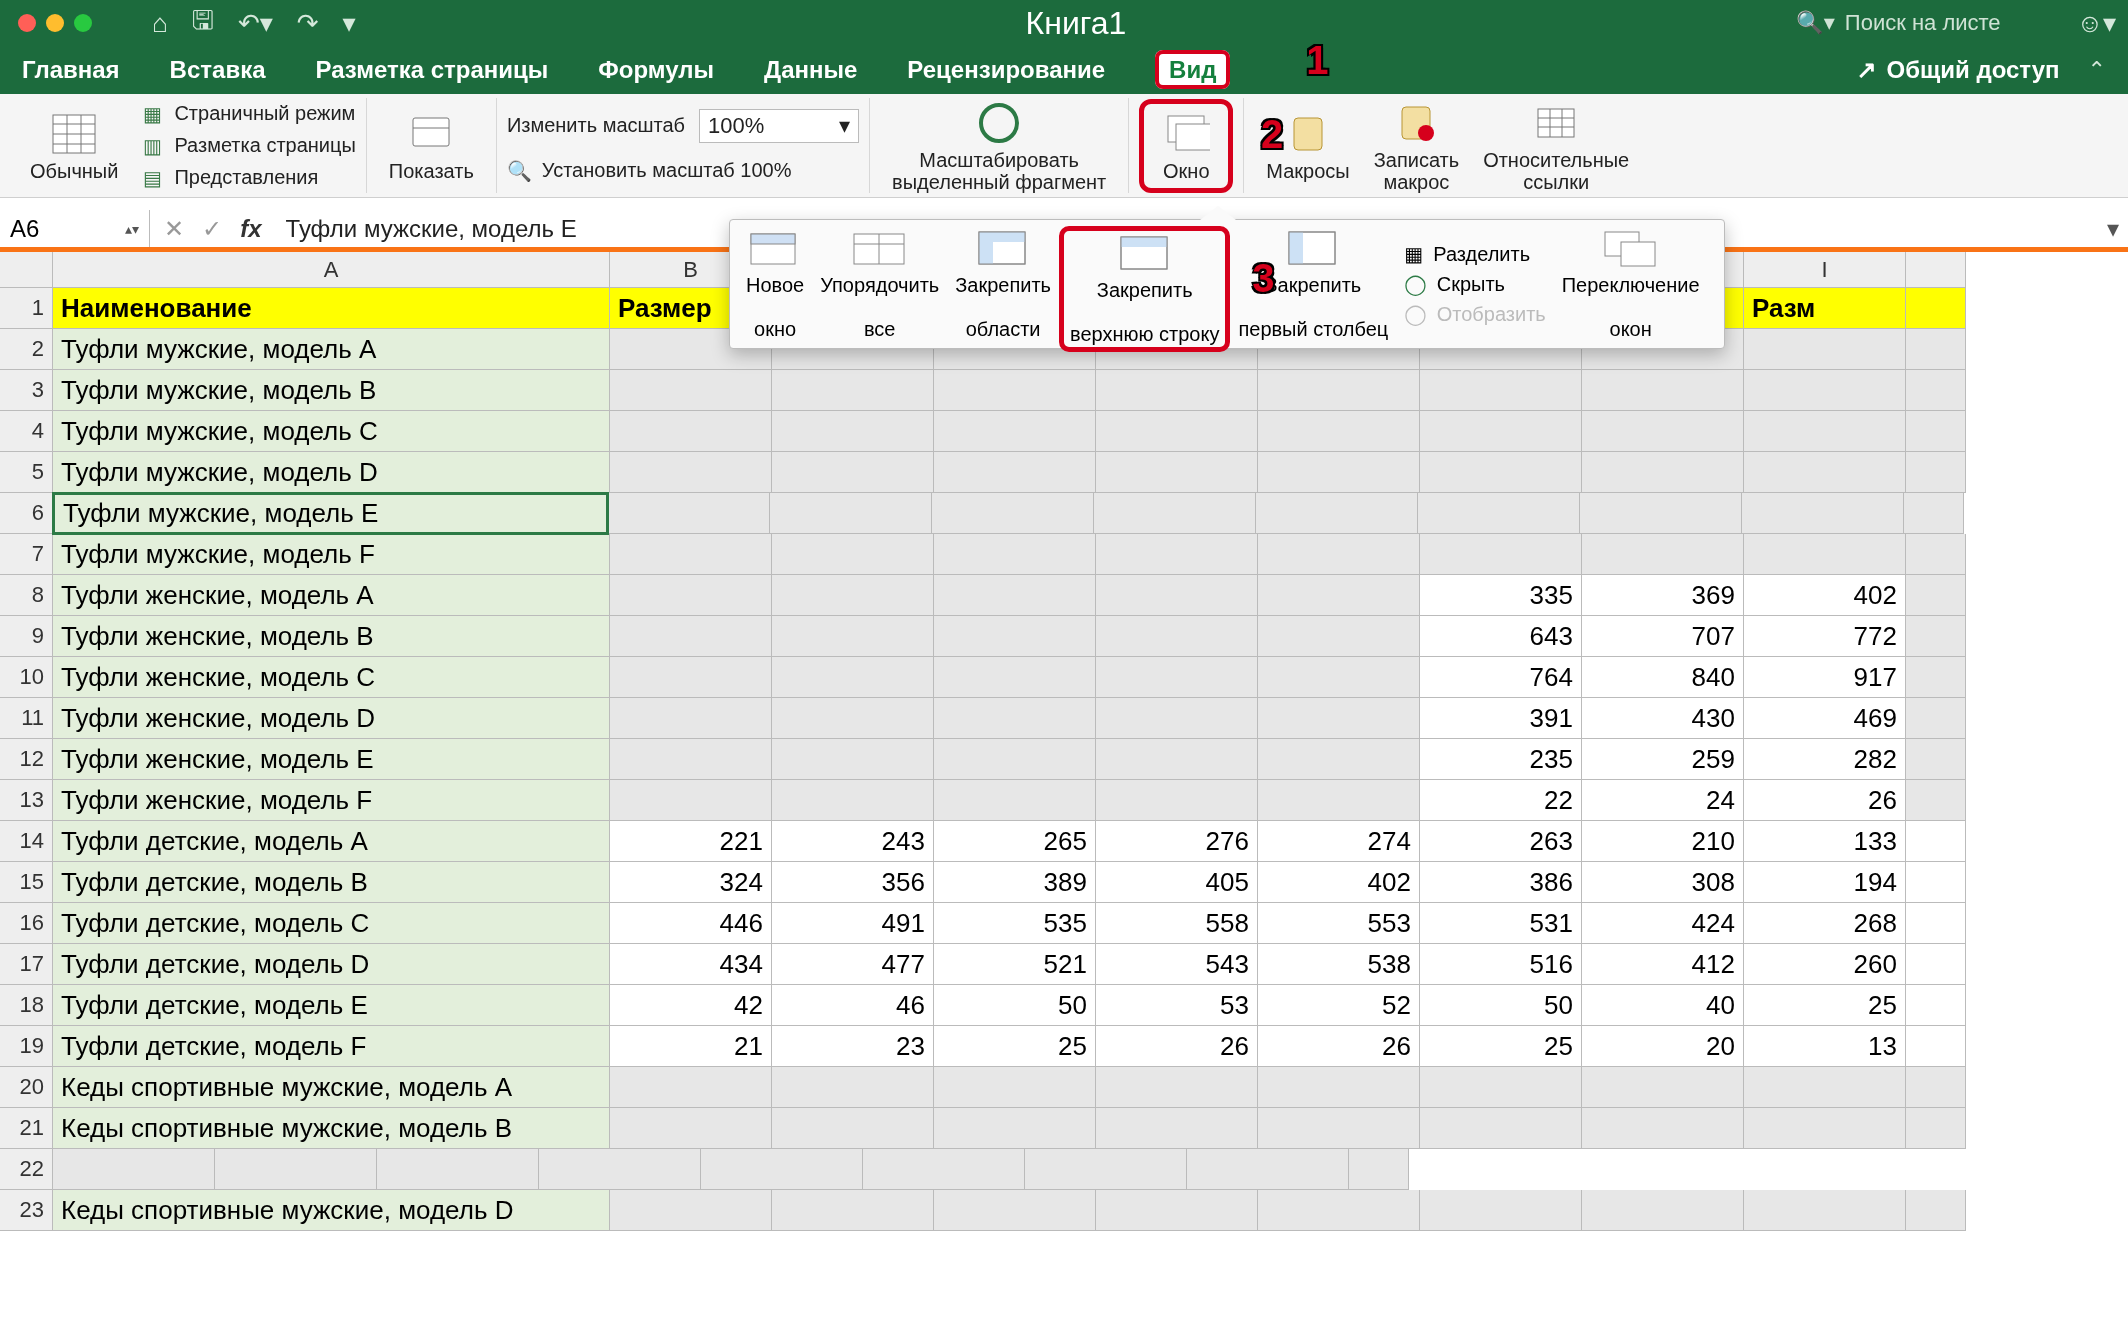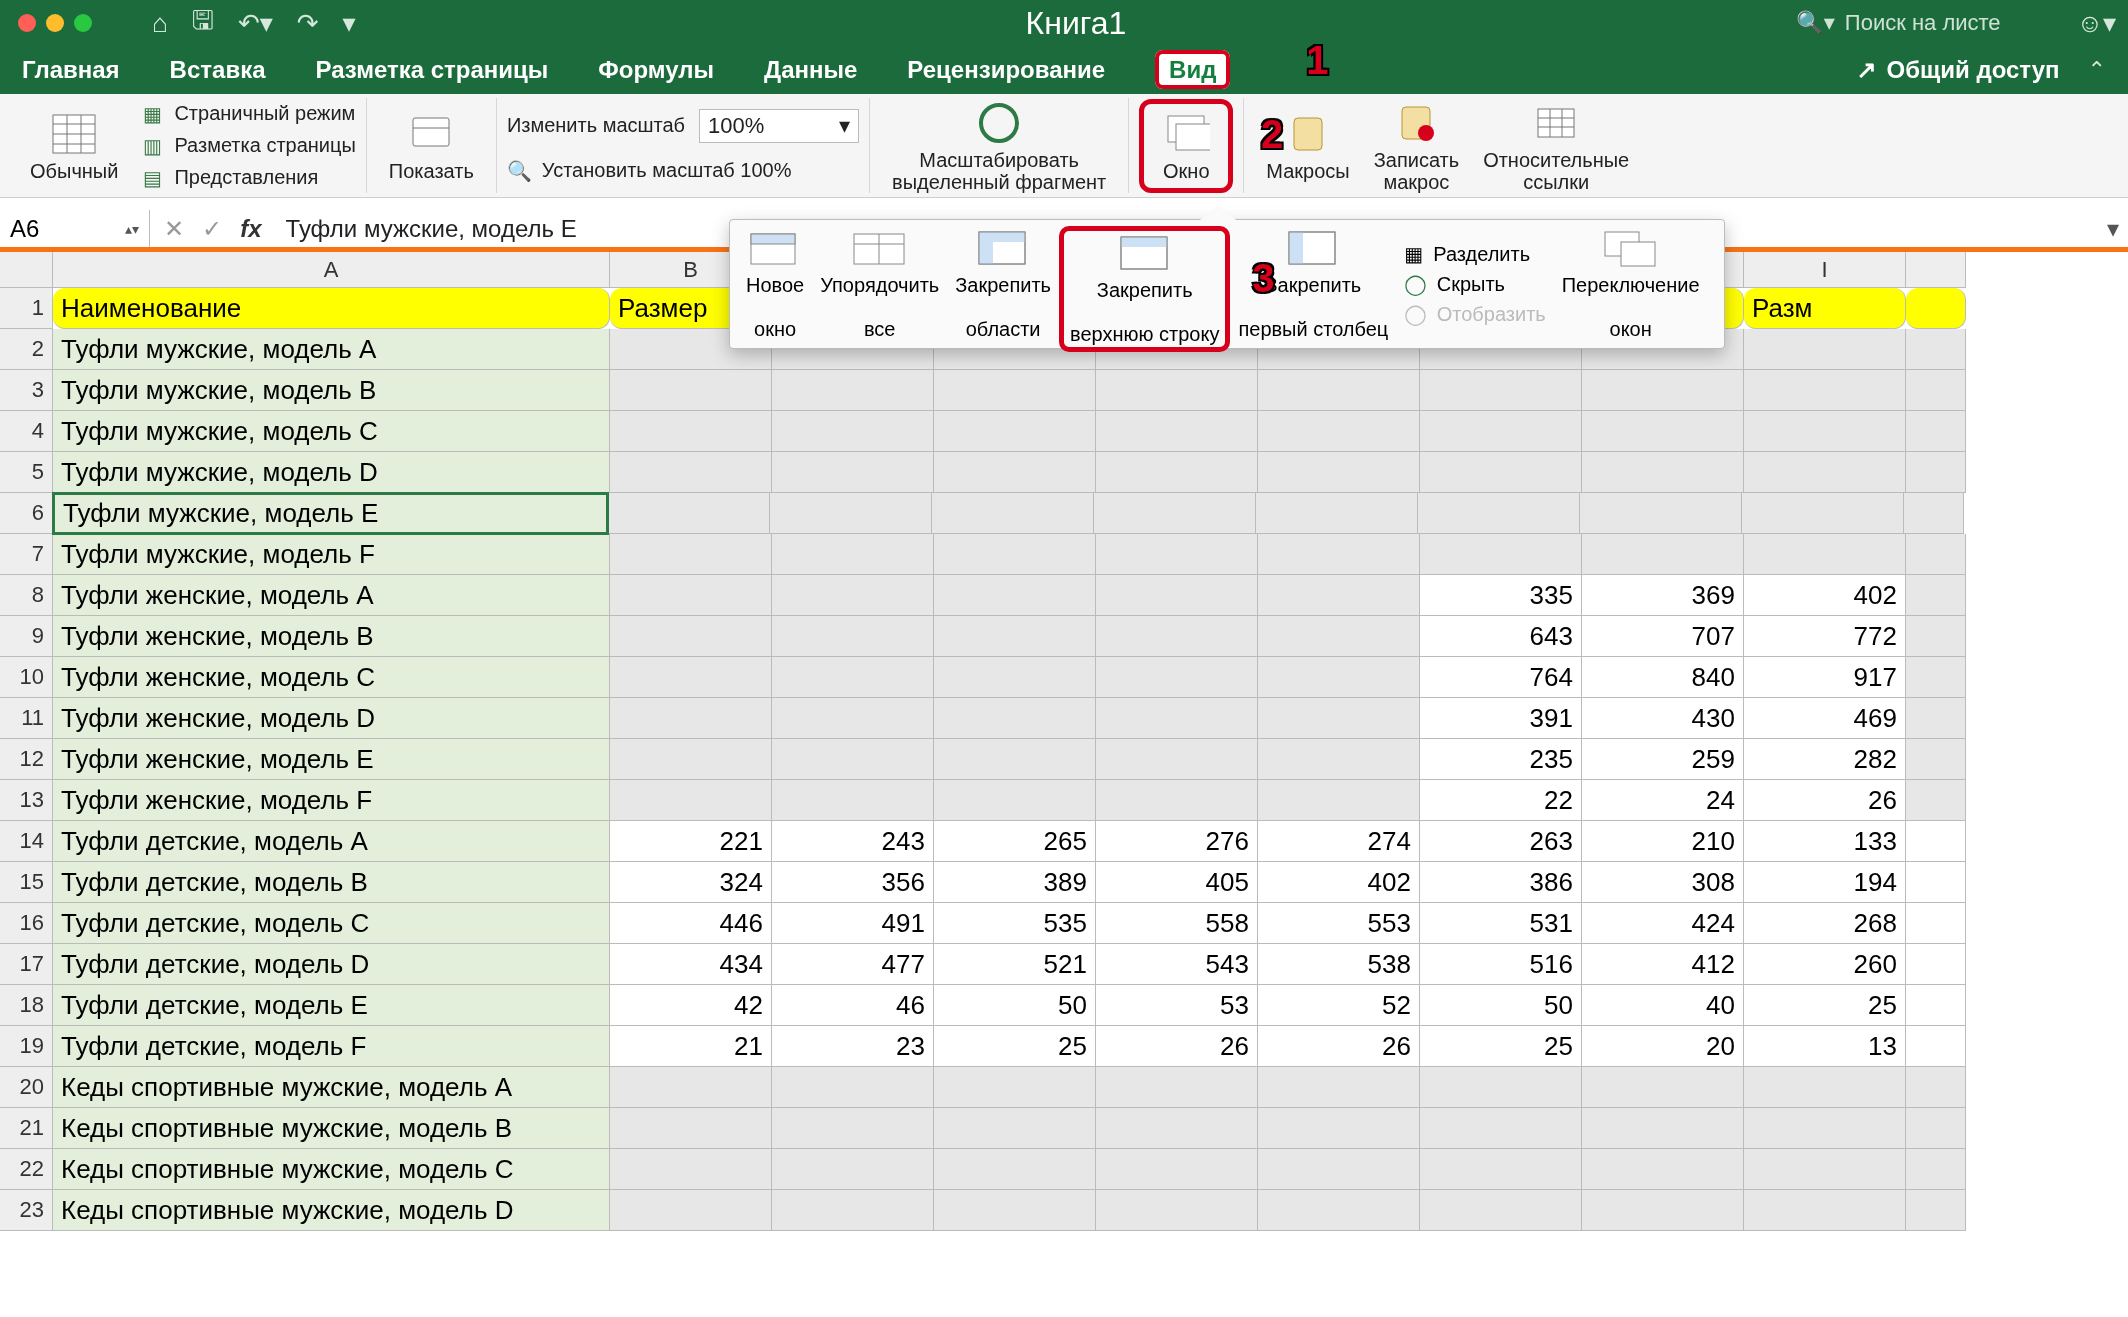--- a/index.html
+++ b/index.html
@@ -67,21 +67,21 @@
   .colhdrrow { display: flex; height: 36px; }
   .selcorner { width: 53px; border-right: 1px solid #bbb; border-bottom: 1px solid #bbb; background: #eee; }
   .colhdr { border-right: 1px solid #bbb; border-bottom: 1px solid #bbb; background: #eee; display: flex; align-items: center; justify-content: center; font-size: 22px; color: #333; }
   .rows { flex: 1; overflow: hidden; }
   .row { display: flex; height: 41px; }
   .rowhdr { width: 53px; border-right: 1px solid #bbb; border-bottom: 1px solid #bbb; background: #eee; display: flex; align-items: center; justify-content: flex-end; padding-right: 8px; font-size: 22px; color: #333; }
   .cell { border-right: 1px solid #bbb; border-bottom: 1px solid #bbb; display: flex; align-items: center; padding: 0 8px; font-size: 26px; color: #000; overflow: hidden; white-space: nowrap; }
   .cA { width: 557px; }
   .cB, .cC, .cD, .cE, .cF, .cG, .cH, .cI { width: 162px; }
   .cJ { width: 60px; }
-  .hdrcell { background: #ffff00; font-weight: 400; border-radius: 12px; }
+  .hdrcell { background: #ffff00; font-weight: 700; }
   .greenA { background: #e3efdb; }
   .num { justify-content: flex-end; }
   .selcell { border: 3px solid #2c7a45; margin: -1px; position: relative; z-index: 2; }
 
   svg { display: block; }
 </style>
 </head>
 <body>
 
 <div class="titlebar">
@@ -533,21 +533,20 @@
         <div class="cell cD" style="background: rgb(231, 231, 231);"></div>
         <div class="cell cE" style="background: rgb(231, 231, 231);"></div>
         <div class="cell cF" style="background: rgb(231, 231, 231);"></div>
         <div class="cell cG" style="background: rgb(231, 231, 231);"></div>
         <div class="cell cH" style="background: rgb(231, 231, 231);"></div>
         <div class="cell cI" style="background: rgb(231, 231, 231);"></div>
         <div class="cell cJ" style="background: rgb(231, 231, 231);"></div>
       </div>
       <div class="row">
         <div class="rowhdr">22</div>
-        <div class="cell cA greenA">Кеды спортивные мужские, модель C</div>
         <div class="cell cB" style="background: rgb(231, 231, 231);"></div>
         <div class="cell cC" style="background: rgb(231, 231, 231);"></div>
         <div class="cell cD" style="background: rgb(231, 231, 231);"></div>
         <div class="cell cE" style="background: rgb(231, 231, 231);"></div>
         <div class="cell cF" style="background: rgb(231, 231, 231);"></div>
         <div class="cell cG" style="background: rgb(231, 231, 231);"></div>
         <div class="cell cH" style="background: rgb(231, 231, 231);"></div>
         <div class="cell cI" style="background: rgb(231, 231, 231);"></div>
         <div class="cell cJ" style="background: rgb(231, 231, 231);"></div>
       </div>

